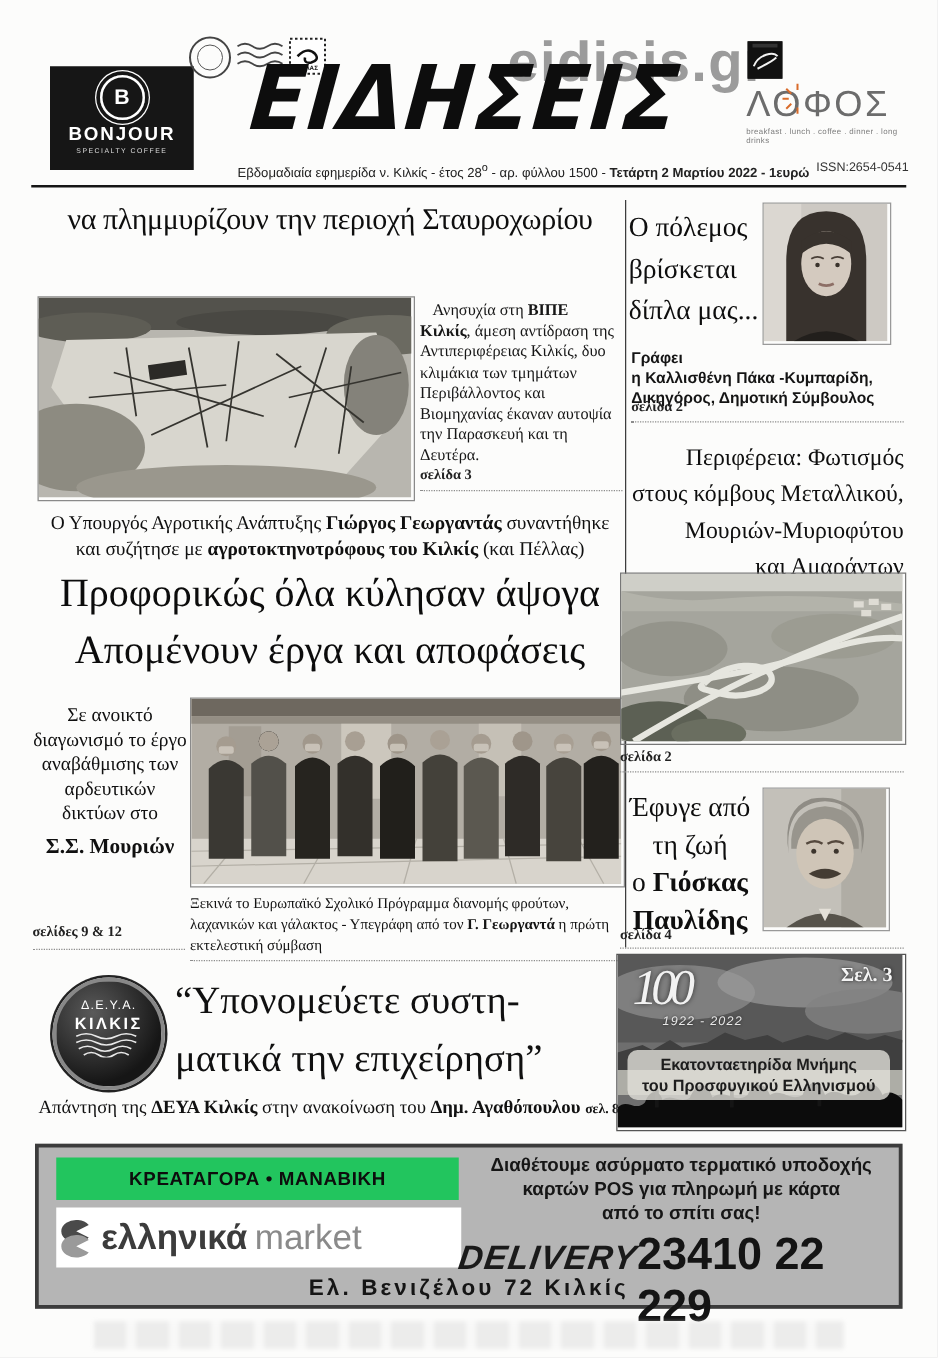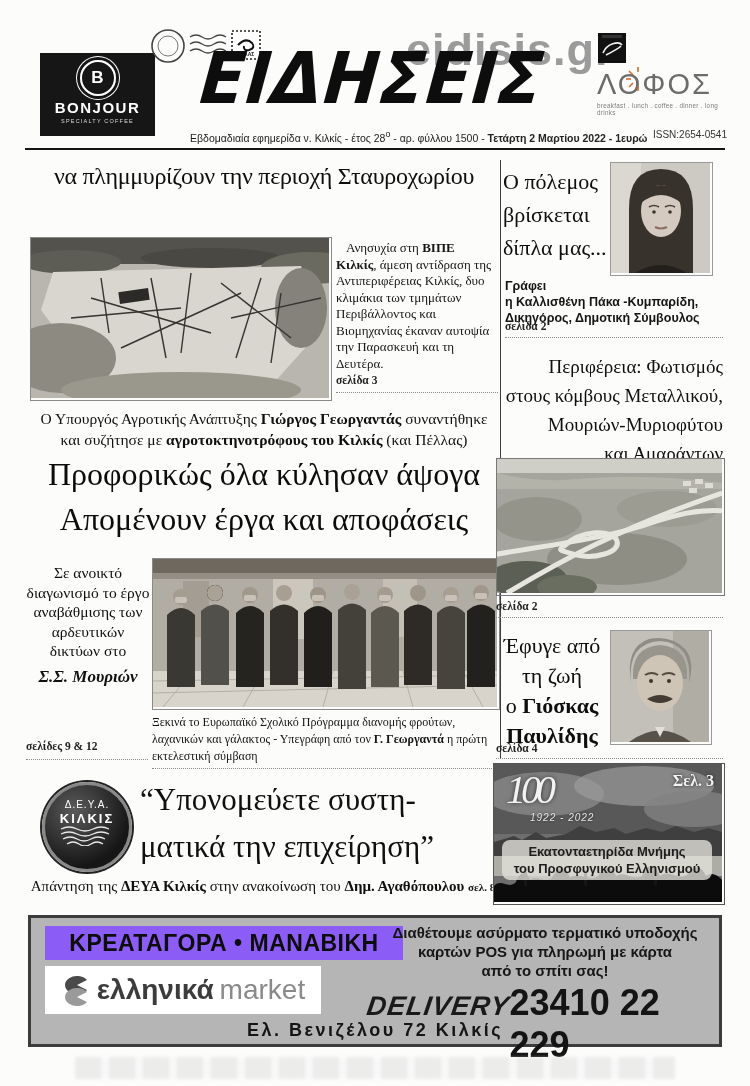--- a/index.html
+++ b/index.html
@@ -37,21 +37,21 @@
   .flood{left:30px;top:237px;width:300px;height:162px;border:1px solid #8a8a8a;}
   .elvi-sum{left:336px;top:240px;width:162px;font-size:13px;line-height:16.5px;color:#161616;}
   .elvi-sum p{margin:0;text-indent:10px;}
   .elvi-page{left:336px;top:374px;}
   .dot-elvi{left:336px;top:392px;width:162px;}
   .vrule{left:500px;top:160px;width:1px;height:598px;background:#3d3d3d;}
 
   .lead{left:30px;top:408px;width:468px;text-align:center;font-size:15.5px;line-height:21px;color:#101010;}
   .big-head{left:30px;top:452px;width:468px;text-align:center;font-size:32px;line-height:45px;color:#0c0c0c;}
   .mourion{left:26px;top:563px;width:124px;text-align:center;font-size:15.5px;line-height:19.5px;color:#101010;}
-  .mourion .mb{font-size:17px;margin-top:6px;font-style:italic;}
+  .mourion .mb{font-size:17px;margin-top:6px;}
   .mourion-page{left:26px;top:740px;}
   .dot-mourion{left:26px;top:759px;width:122px;}
   .group{left:152px;top:558px;width:346px;height:150px;border:1px solid #8a8a8a;}
   .caption{left:152px;top:714px;width:346px;font-size:12px;line-height:17px;color:#141414;}
   .dot-caption{left:152px;top:768px;width:346px;}
 
   .deya-logo{left:42px;top:782px;width:84px;height:84px;border-radius:50%;
              background:radial-gradient(circle at 35% 30%,#5a5a5a,#161616 70%);
              border:3px solid #888;box-shadow:0 0 0 2px #222;text-align:center;color:#fff;}
   .deya-logo .d1{font-size:10px;letter-spacing:1px;margin-top:14px;}
@@ -79,23 +79,23 @@
   .cent-page{position:absolute;right:10px;top:8px;color:#f4f4f4;font-weight:bold;font-size:16px;
              font-family:"Liberation Serif","DejaVu Serif",serif;text-shadow:0 0 3px #222;}
   .cent-100{position:absolute;left:12px;top:2px;color:#f2f2f2;font-size:40px;font-style:italic;
             font-family:"Liberation Serif","DejaVu Serif",serif;letter-spacing:-5px;text-shadow:0 0 4px #333;}
   .cent-years{position:absolute;left:36px;top:48px;color:#e8e8e8;font-size:10px;font-style:italic;letter-spacing:1px;text-shadow:0 0 2px #222;}
   .cent-title{position:absolute;left:8px;top:76px;width:206px;text-align:center;background:rgba(225,224,218,.8);
               border-radius:8px;padding:3px 2px;font-weight:bold;font-size:13px;line-height:17px;color:#1d1d1d;}
 
   
   .adbox{left:28px;top:915px;width:688px;height:126px;background:#b5b5b5;border:3px solid #3c3c3c;}
-  .ad-top{position:absolute;left:14px;top:8px;width:358px;height:34px;background:#8b5cf6;display:flex;align-items:center;
-          justify-content:center;font-weight:bold;font-size:23px;letter-spacing:.5px;color:#0d0d0d;}
-  .ad-brand{position:absolute;left:14px;top:48px;width:276px;height:48px;background:#fff;display:flex;align-items:center;justify-content:center;gap:6px;}
+  .ad-top{position:absolute;left:14px;top:8px;width:322px;height:34px;background:#22c55e;display:flex;align-items:center;
+          justify-content:center;font-weight:bold;font-size:15px;letter-spacing:.5px;color:#0d0d0d;}
+  .ad-brand{position:absolute;left:14px;top:48px;width:324px;height:48px;background:#fff;display:flex;align-items:center;justify-content:flex-start;gap:6px;}
   .ad-brand .bb{font-weight:bold;font-size:28px;color:#3c3c3c;}
   .ad-brand .bl{font-size:28px;color:#8a8a8a;}
   .ad-pos{position:absolute;left:344px;top:5px;width:340px;text-align:center;font-weight:bold;font-size:15px;line-height:19px;color:#161616;}
   .ad-del{position:absolute;left:336px;top:64px;width:352px;display:flex;justify-content:space-between;align-items:baseline;}
   .ad-del .dl{font-style:italic;font-weight:bold;font-size:27px;letter-spacing:1px;color:#1a1a1a;transform:skewX(-8deg);}
   .ad-del .ph{font-weight:bold;font-size:36px;color:#141414;}
   .ad-addr{position:absolute;left:0;bottom:3px;width:100%;text-align:center;font-weight:bold;font-size:18px;letter-spacing:2.5px;color:#151515;}
 
   .bleed{left:75px;top:1057px;width:600px;height:22px;opacity:.45;filter:blur(1.5px);
          background:repeating-linear-gradient(90deg,#d9d9d9 0 26px,#f4f4f4 26px 34px);}

